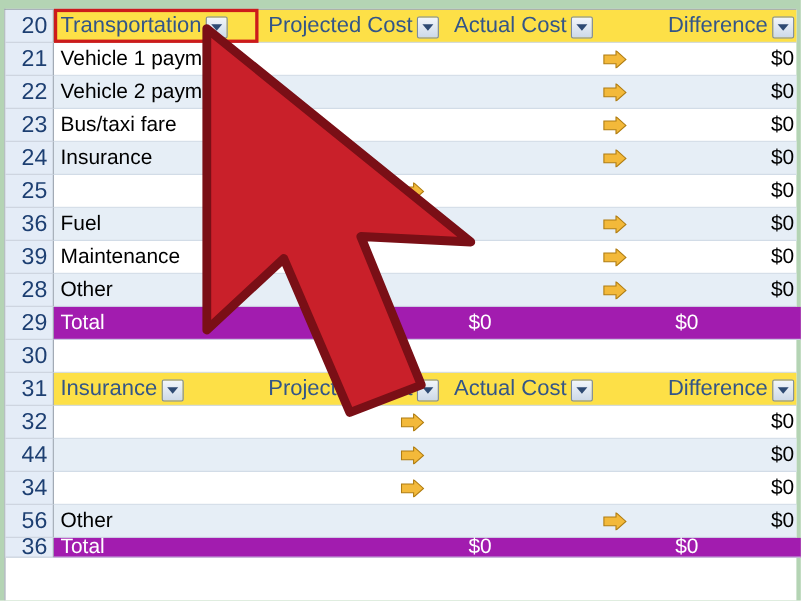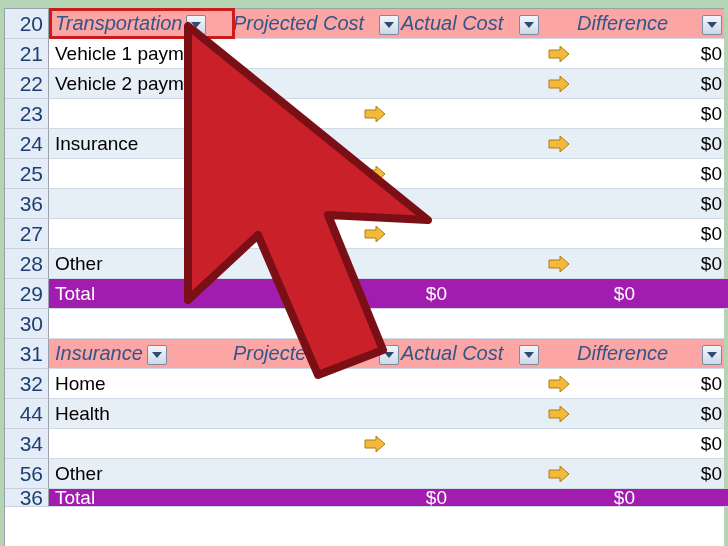--- a/index.html
+++ b/index.html
@@ -46,39 +46,39 @@
     align-items: stretch;
     border-bottom: 1px solid #d0dae6;
   }
   .c-label { width: 184px; min-width: 184px; padding-left: 6px; display:flex; align-items:center; }
   .c-proj  { width: 168px; min-width: 168px; display:flex; align-items:center; justify-content:flex-end; padding-right:2px; }
   .c-act   { width: 140px; min-width: 140px; display:flex; align-items:center; justify-content:flex-end; padding-right:2px; }
   .c-arrow { width: 36px;  min-width: 36px;  display:flex; align-items:center; justify-content:center; }
   .c-diff  { flex: 1; display:flex; align-items:center; justify-content:flex-end; padding-right:2px; }
 
   .cells.band-alt { background: #e6eef6; }
-  .cells.band-head { background: #fca5a5; color: #335588; font-size:20px;font-style:italic; }
+  .cells.band-head { background: #fde047; color: #335588; font-size:20px; }
   .cells.band-total { background: #a21caf; color: #fff; gap: 48px; }
 
   .drop {
     width: 20px; height: 20px;
     background: linear-gradient(#f2f6fb,#cdd9e8);
     border: 1px solid #7a8aa0;
     border-radius: 2px;
     display: inline-flex; align-items:center; justify-content:center;
     margin-left: 4px;
     position: relative; top: 1px;
   }
   .drop::after {
     content: "";
     border-left: 5px solid transparent;
     border-right: 5px solid transparent;
     border-top: 6px solid #2e4a73;
   }
-  .hdrcell { display:flex; align-items:center; justify-content:space-between; padding-right:2px; }
+  .hdrcell { display:flex; align-items:center; justify-content:flex-end; padding-right:2px; }
   .hdrcell.left { justify-content:flex-start; padding-left:6px; }
 
   .selbox {
     position: absolute;
     top: 8px;
     left: 49px;
     width: 186px;
     height: 31px;
     border: 3px solid #cc1b1b;
     pointer-events: none;
@@ -147,20 +147,21 @@
           <svg width="22" height="16">
             <path d="M1 4 H12 V0 L21 8 L12 16 V12 H1 Z" fill="#f3b93a" stroke="#b07d12"></path>
           </svg>
         </div>
         <div class="c-diff">$0</div>
       </div>
     </div>
   <div class="row">
       <div class="row-num">23</div>
     <div class="cells">
+        <div class="c-label">Bus/taxi fare</div>
         <div class="c-proj"></div>
         <div class="c-act"></div>
         <div class="c-arrow arrow-ico">
           <svg width="22" height="16">
             <path d="M1 4 H12 V0 L21 8 L12 16 V12 H1 Z" fill="#f3b93a" stroke="#b07d12"></path>
           </svg>
         </div>
         <div class="c-diff">$0</div>
       </div>
     </div>
@@ -187,33 +188,35 @@
           <svg width="22" height="16">
             <path d="M1 4 H12 V0 L21 8 L12 16 V12 H1 Z" fill="#f3b93a" stroke="#b07d12"></path>
           </svg>
         </div>
         <div class="c-diff">$0</div>
       </div>
     </div>
   <div class="row">
       <div class="row-num">36</div>
     <div class="cells band-alt">
-        <div class="c-proj"></div>
-        <div class="c-act"></div>
-        <div class="c-arrow arrow-ico">
-          <svg width="22" height="16">
-            <path d="M1 4 H12 V0 L21 8 L12 16 V12 H1 Z" fill="#f3b93a" stroke="#b07d12"></path>
-          </svg>
-        </div>
-        <div class="c-diff">$0</div>
-      </div>
-    </div>
-  <div class="row">
-      <div class="row-num">27</div>
-    <div class="cells">
+        <div class="c-label">Fuel</div>
+        <div class="c-proj"></div>
+        <div class="c-act"></div>
+        <div class="c-arrow arrow-ico">
+          <svg width="22" height="16">
+            <path d="M1 4 H12 V0 L21 8 L12 16 V12 H1 Z" fill="#f3b93a" stroke="#b07d12"></path>
+          </svg>
+        </div>
+        <div class="c-diff">$0</div>
+      </div>
+    </div>
+  <div class="row">
+      <div class="row-num">39</div>
+    <div class="cells">
+        <div class="c-label">Maintenance</div>
         <div class="c-proj"></div>
         <div class="c-act"></div>
         <div class="c-arrow arrow-ico">
           <svg width="22" height="16">
             <path d="M1 4 H12 V0 L21 8 L12 16 V12 H1 Z" fill="#f3b93a" stroke="#b07d12"></path>
           </svg>
         </div>
         <div class="c-diff">$0</div>
       </div>
     </div>
@@ -267,35 +270,33 @@
       <div class="c-diff hdrcell">
         <span>Difference</span>
         <span class="drop"></span>
       </div>
     </div>
   </div>
 
   <div class="row">
       <div class="row-num">32</div>
     <div class="cells">
-        <div class="c-label">Home</div>
         <div class="c-proj"></div>
         <div class="c-act"></div>
         <div class="c-arrow arrow-ico">
           <svg width="22" height="16">
             <path d="M1 4 H12 V0 L21 8 L12 16 V12 H1 Z" fill="#f3b93a" stroke="#b07d12"></path>
           </svg>
         </div>
         <div class="c-diff">$0</div>
       </div>
     </div>
   <div class="row">
       <div class="row-num">44</div>
     <div class="cells band-alt">
-        <div class="c-label">Health</div>
         <div class="c-proj"></div>
         <div class="c-act"></div>
         <div class="c-arrow arrow-ico">
           <svg width="22" height="16">
             <path d="M1 4 H12 V0 L21 8 L12 16 V12 H1 Z" fill="#f3b93a" stroke="#b07d12"></path>
           </svg>
         </div>
         <div class="c-diff">$0</div>
       </div>
     </div>

